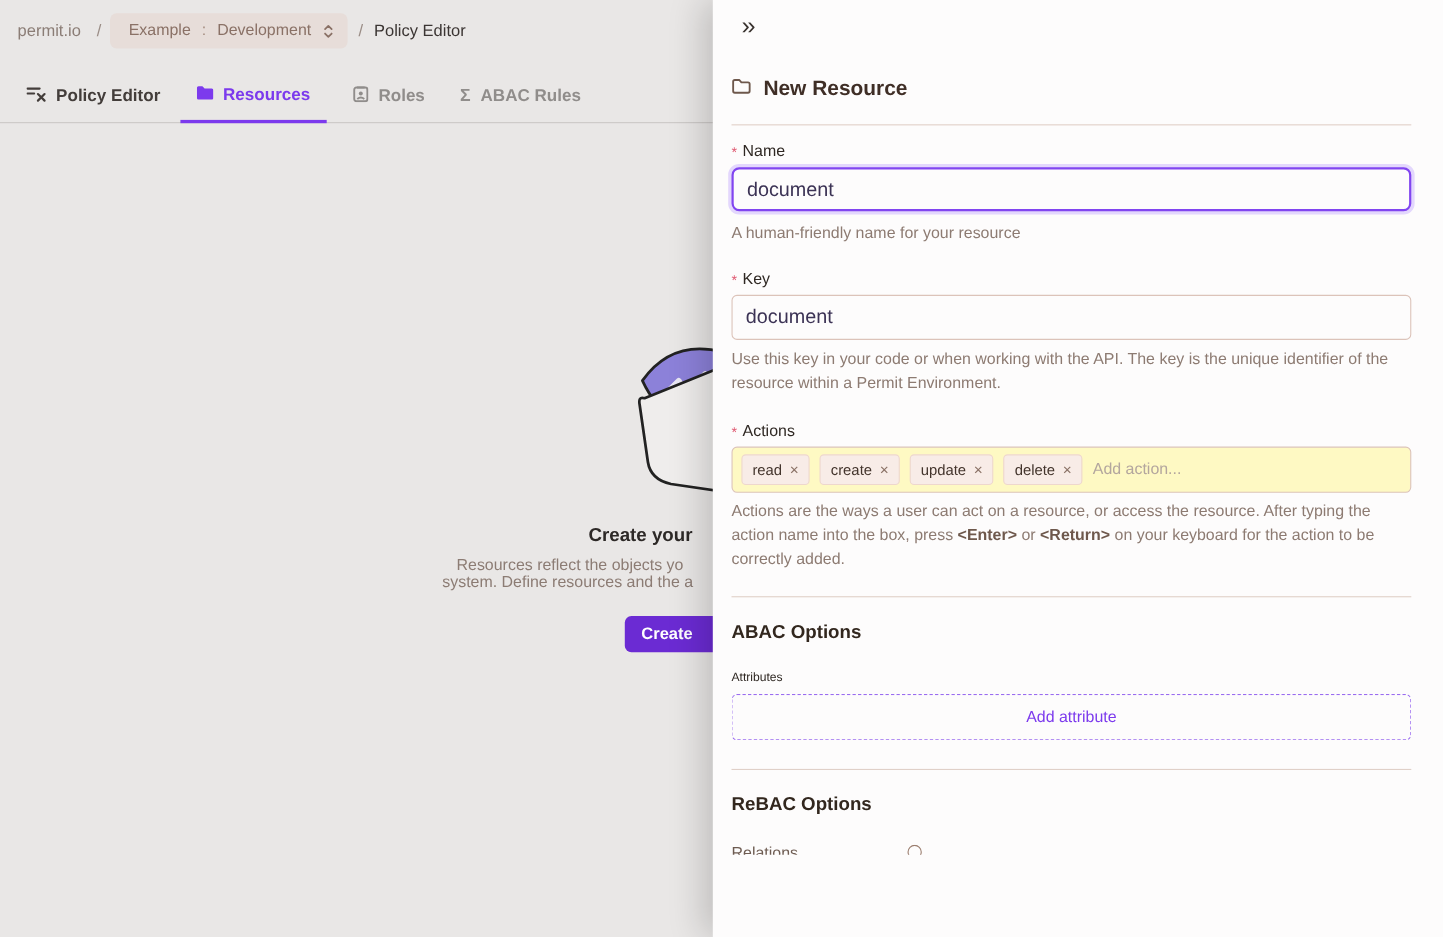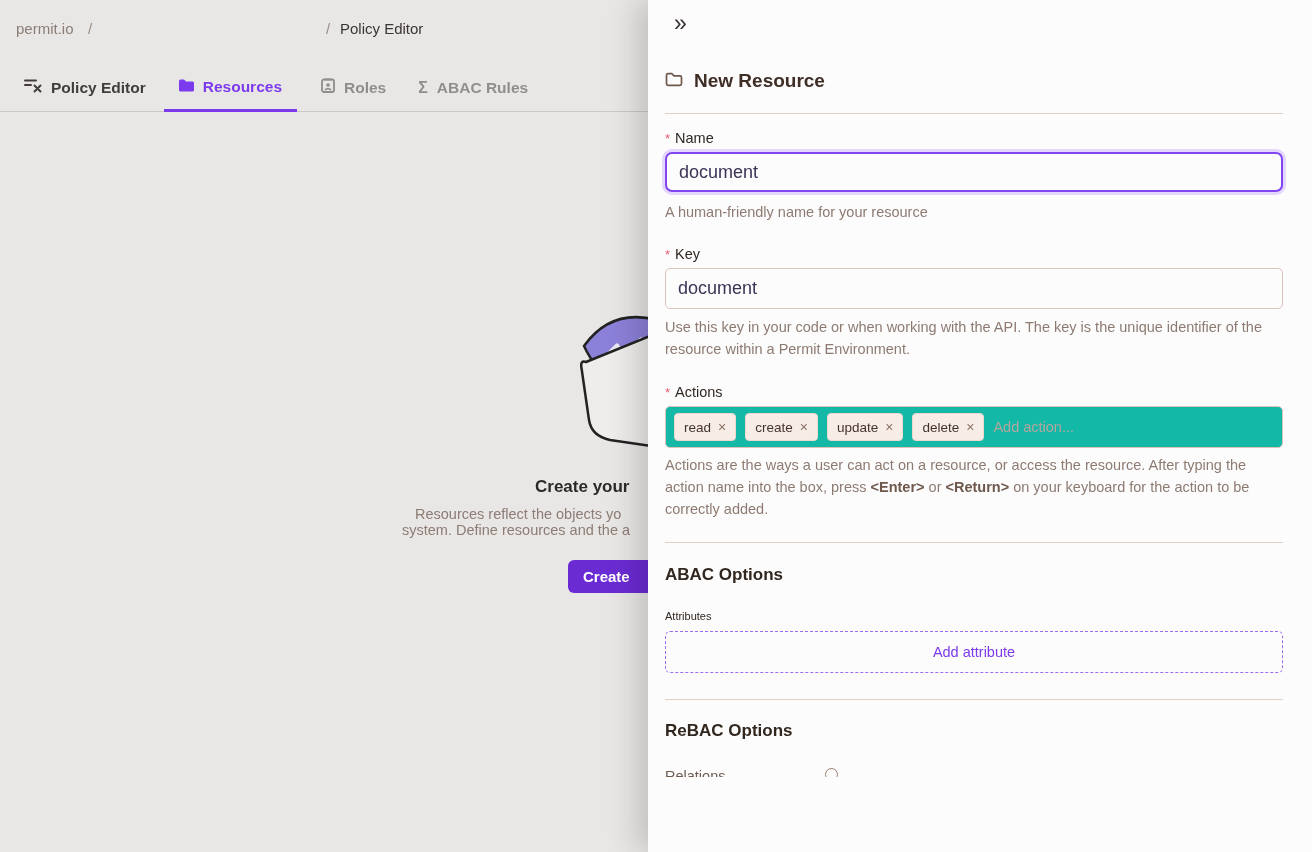--- a/index.html
+++ b/index.html
@@ -46,21 +46,21 @@
   .lbl-name { top:130px; } .lbl-key { top:246px; } .lbl-actions { top:384px; }
 
   .text-input { position:absolute; left:17px; width:618px; font-family:inherit; font-size:18px; color:#3c3355; background:#fdfcfc; padding:0 12px; outline:none; }
   .input-name { top:152px; height:40px; border:2px solid #8145f0; border-radius:7px; box-shadow:0 0 0 3px rgba(160,120,255,.28); }
   .input-key  { top:268px; height:41px; border:1px solid #dcc3b9; border-radius:5px; }
 
   .helper { position:absolute; left:17px; font-size:14.5px; color:#8d7b72; line-height:22px; }
   .help-name { top:201px; } .help-key { top:316px; width:612px; } .help-actions { top:454px; width:616px; }
   .helper b { color:#6e584c; font-weight:700; }
 
-  .actions-box { position:absolute; left:17px; top:406px; width:618px; height:42px; border:1px solid #dcc3b9; border-radius:5px; background:#14b8a6; display:flex; align-items:center; gap:9px; padding:16px 8px; }
+  .actions-box { position:absolute; left:17px; top:406px; width:618px; height:42px; border:1px solid #dcc3b9; border-radius:5px; background:#fef9c3; display:flex; align-items:center; gap:9px; padding:16px 8px; }
   .tag { display:flex; align-items:center; gap:7px; height:28px; padding:0 9px; background:#f8ece7; border:1px solid #eed7cd; border-radius:4px; font-size:13.5px; color:#43342c; }
   .tag-x { color:#8b7266; font-size:14px; cursor:pointer; line-height:1; }
   .action-input { border:none; outline:none; flex:1; font-family:inherit; font-size:14.5px; color:#3c3355; background:transparent; min-width:60px; }
   .action-input::placeholder { color:#b3a69e; }
 
   .section-heading { position:absolute; left:17px; font-size:17px; font-weight:700; color:#32271e; }
   .h-abac { top:565px; } .h-rebac { top:721px; }
   .attributes-label { position:absolute; left:17px; top:610px; font-size:11px; font-weight:500; color:#2f2823; }
   .add-attr-btn { position:absolute; left:17px; top:631px; width:618px; height:42px; background:#fdfcfc; border:1.5px dashed #9a6cf0; border-radius:5px; color:#7c3aed; font-size:14.5px; font-family:inherit; cursor:pointer; }
 
@@ -73,20 +73,30 @@
   .save-btn { height:30px; padding:0 17px; background:#6c21d4; color:#fff; border:none; border-radius:8px; font-size:15px; font-weight:600; font-family:inherit; cursor:pointer; }
 </style>
 </head>
 <body>
 
 <div class="page">
 
   <div class="breadcrumb">
     <span class="crumb-brand">permit.io</span>
     <span class="crumb-sep1">/</span>
+    <div class="env-pill">
+      <span>Example</span>
+      <span class="divider-colon">:</span>
+      <span>Development</span>
+      <span class="chevrons">
+        <svg width="11" height="17" viewBox="0 0 11 17">
+            <path d="M2.5 6.5 L5.5 3.5 L8.5 6.5 M2.5 10.5 L5.5 13.5 L8.5 10.5" fill="none" stroke="#8a7166" stroke-width="1.6" stroke-linecap="round" stroke-linejoin="round"></path>
+          </svg>
+      </span>
+    </div>
     <span class="crumb-sep2">/</span>
     <span class="crumb-page">Policy Editor</span>
   </div>
 
   <div class="tabs-bar">
     <div class="tab tab-policy">
       <span>
         <svg width="18" height="15" viewBox="0 0 18 15">
             <path d="M1 2.5 H12 M1 7 H7" stroke="#433d3a" stroke-width="2" stroke-linecap="round"></path>
             <path d="M10.5 7.5 L16.5 13.5 M16.5 7.5 L10.5 13.5" stroke="#433d3a" stroke-width="2" stroke-linecap="round"></path>

